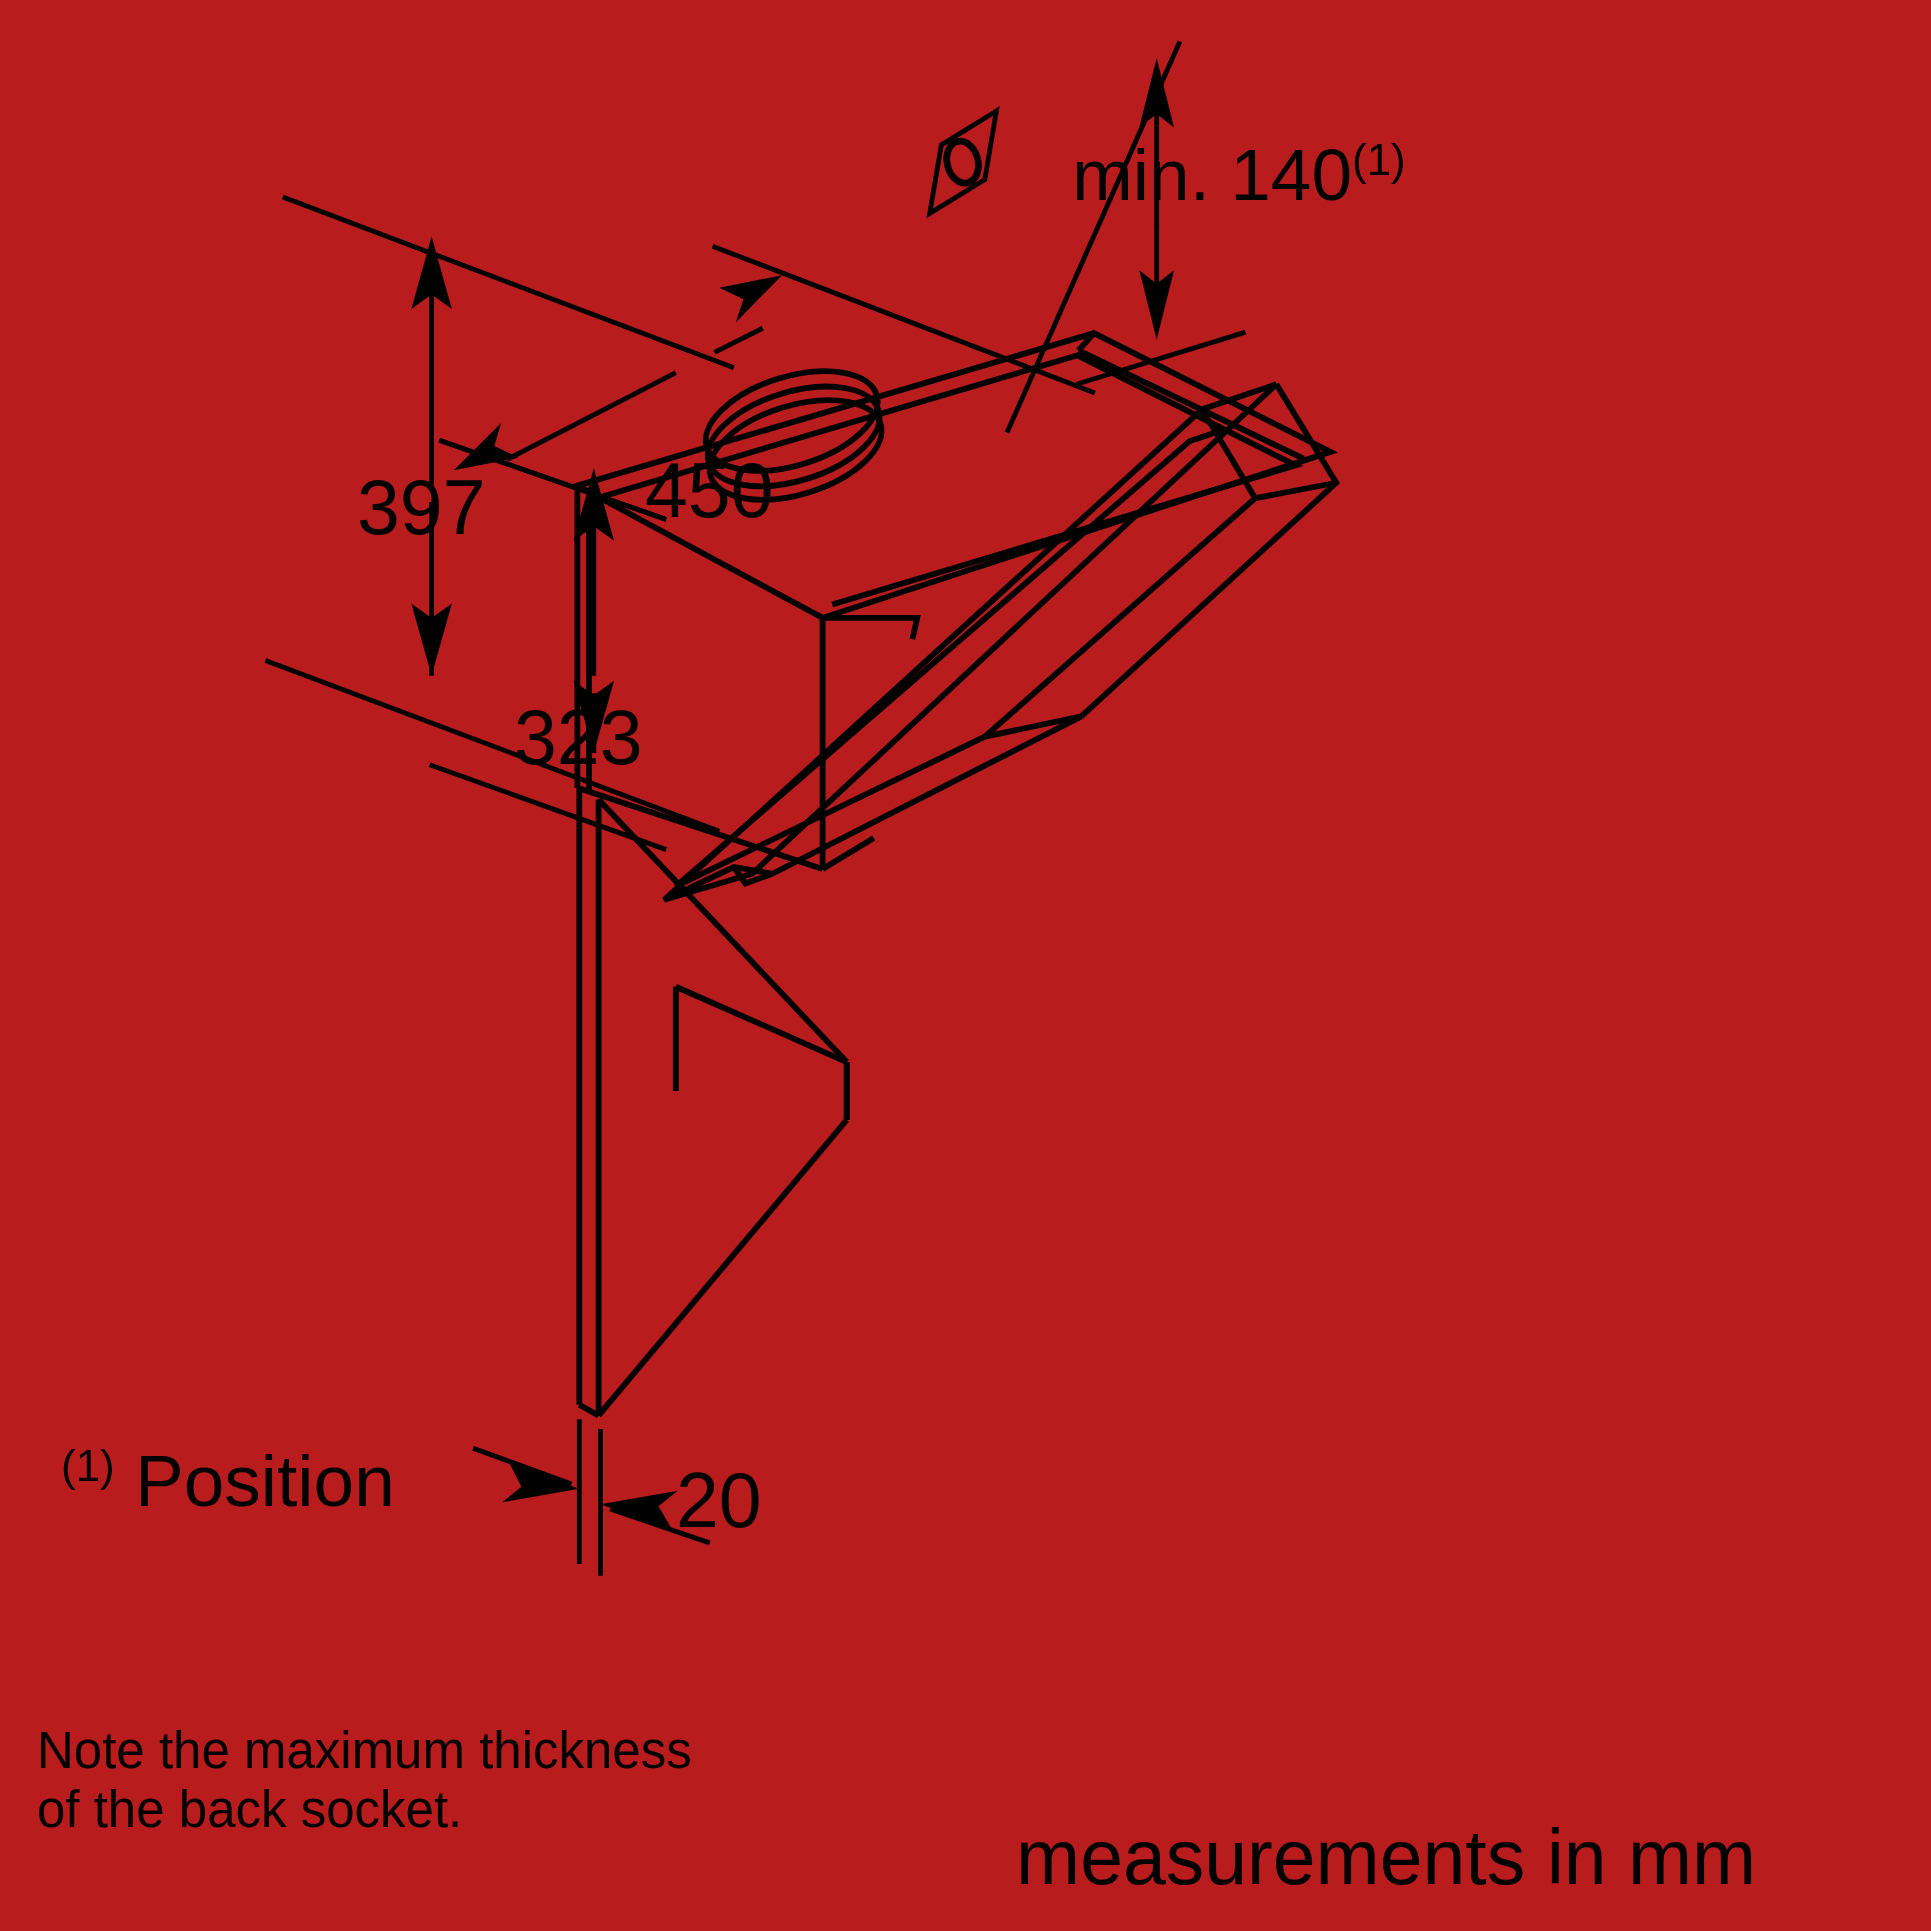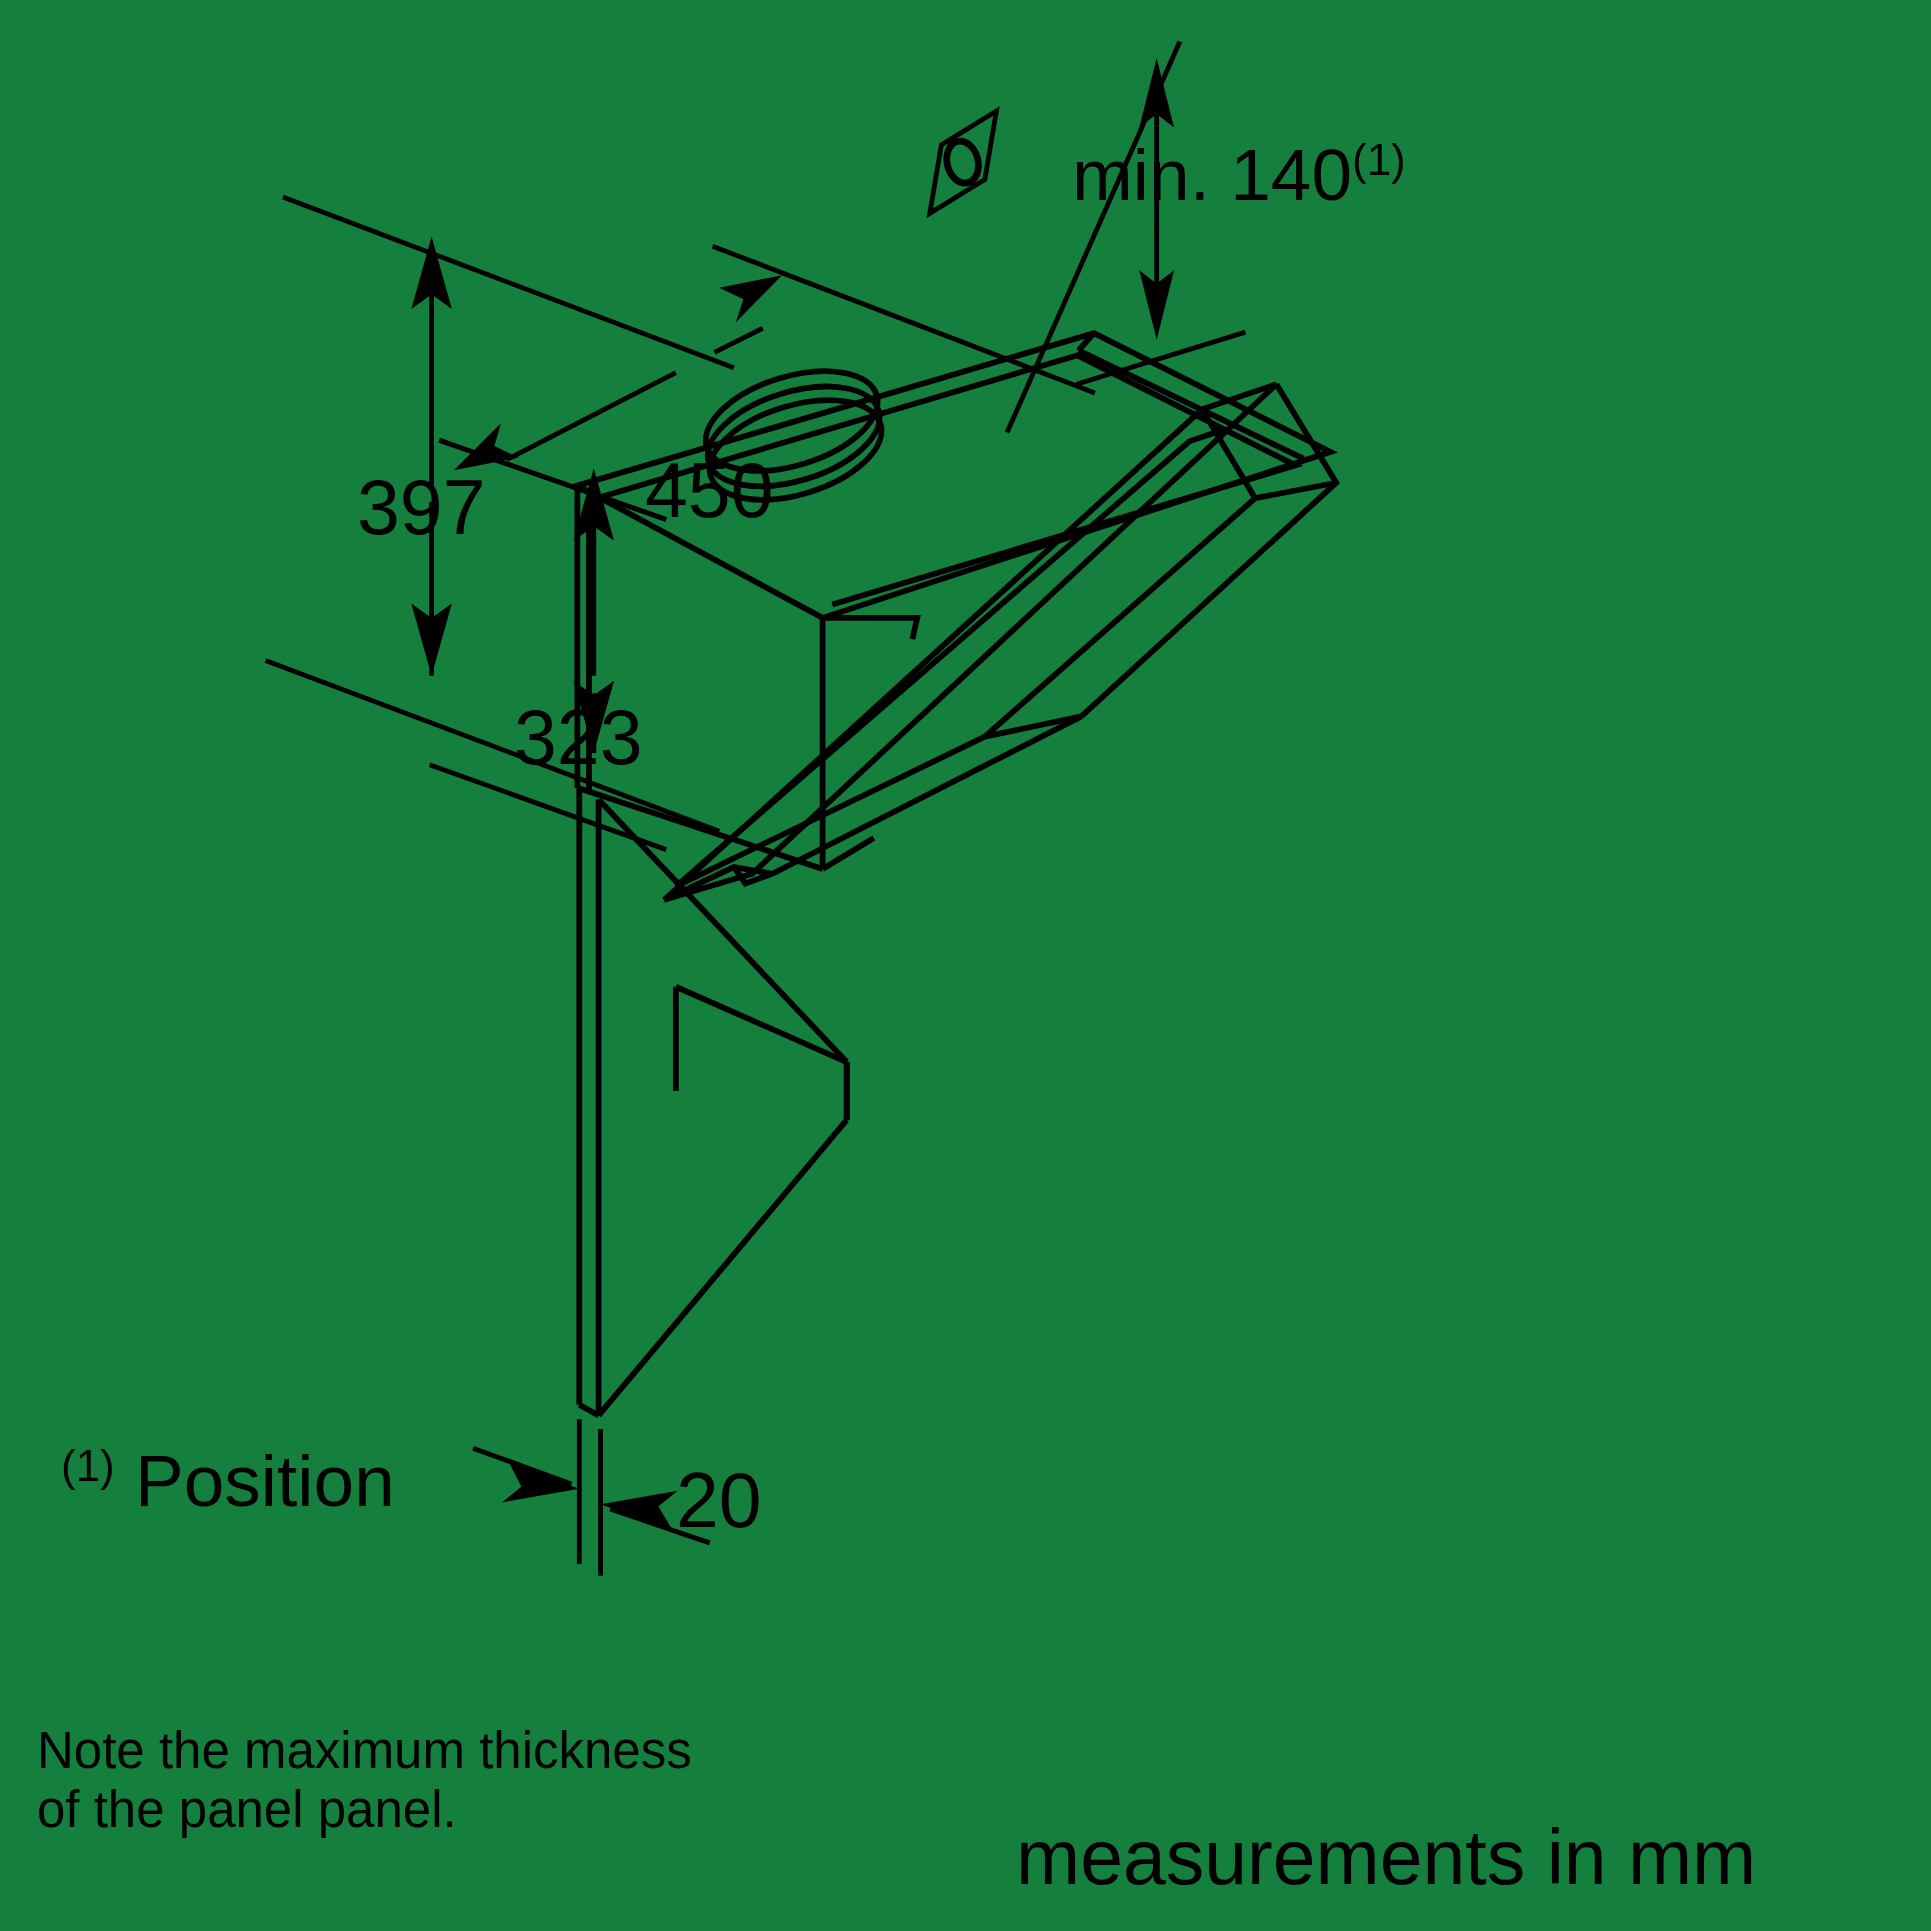--- a/index.html
+++ b/index.html
@@ -4,21 +4,21 @@
 <style>
   html, body {
     margin: 0;
     padding: 0;
     background: #ffffff;
   }
   #page {
     position: relative;
     width: 1931px;
     height: 1931px;
-    background: #15803d;
+    background: #b91c1c;
     font-family: "Liberation Sans", sans-serif;
     overflow: hidden;
   }
   svg.drawing {
     position: absolute;
     left: 0;
     top: 0;
     width: 1931px;
     height: 1931px;
   }
@@ -234,18 +234,18 @@
 
   <div class="notetext" id="min140-label"><span>min. 140</span><span class="sup">(1)</span></div>
 
   <div class="dimlabel dim-397">397</div>
   <div class="dimlabel dim-450">450</div>
   <div class="dimlabel dim-323">323</div>
   <div class="dimlabel dim-20">20</div>
 
   <div class="notetext" id="socket-note"><span class="sup">(1)</span><span> Position</span><br></div>
 
-  <div class="notetext" id="back-panel-note"><span>Note the maximum thickness</span><br><span>of the panel panel.</span></div>
+  <div class="notetext" id="back-panel-note"><span>Note the maximum thickness</span><br><span>of the back socket.</span></div>
 
   <div class="notetext" id="units-note">measurements in mm</div>
 
 </div>
 
 
 </body></html>

